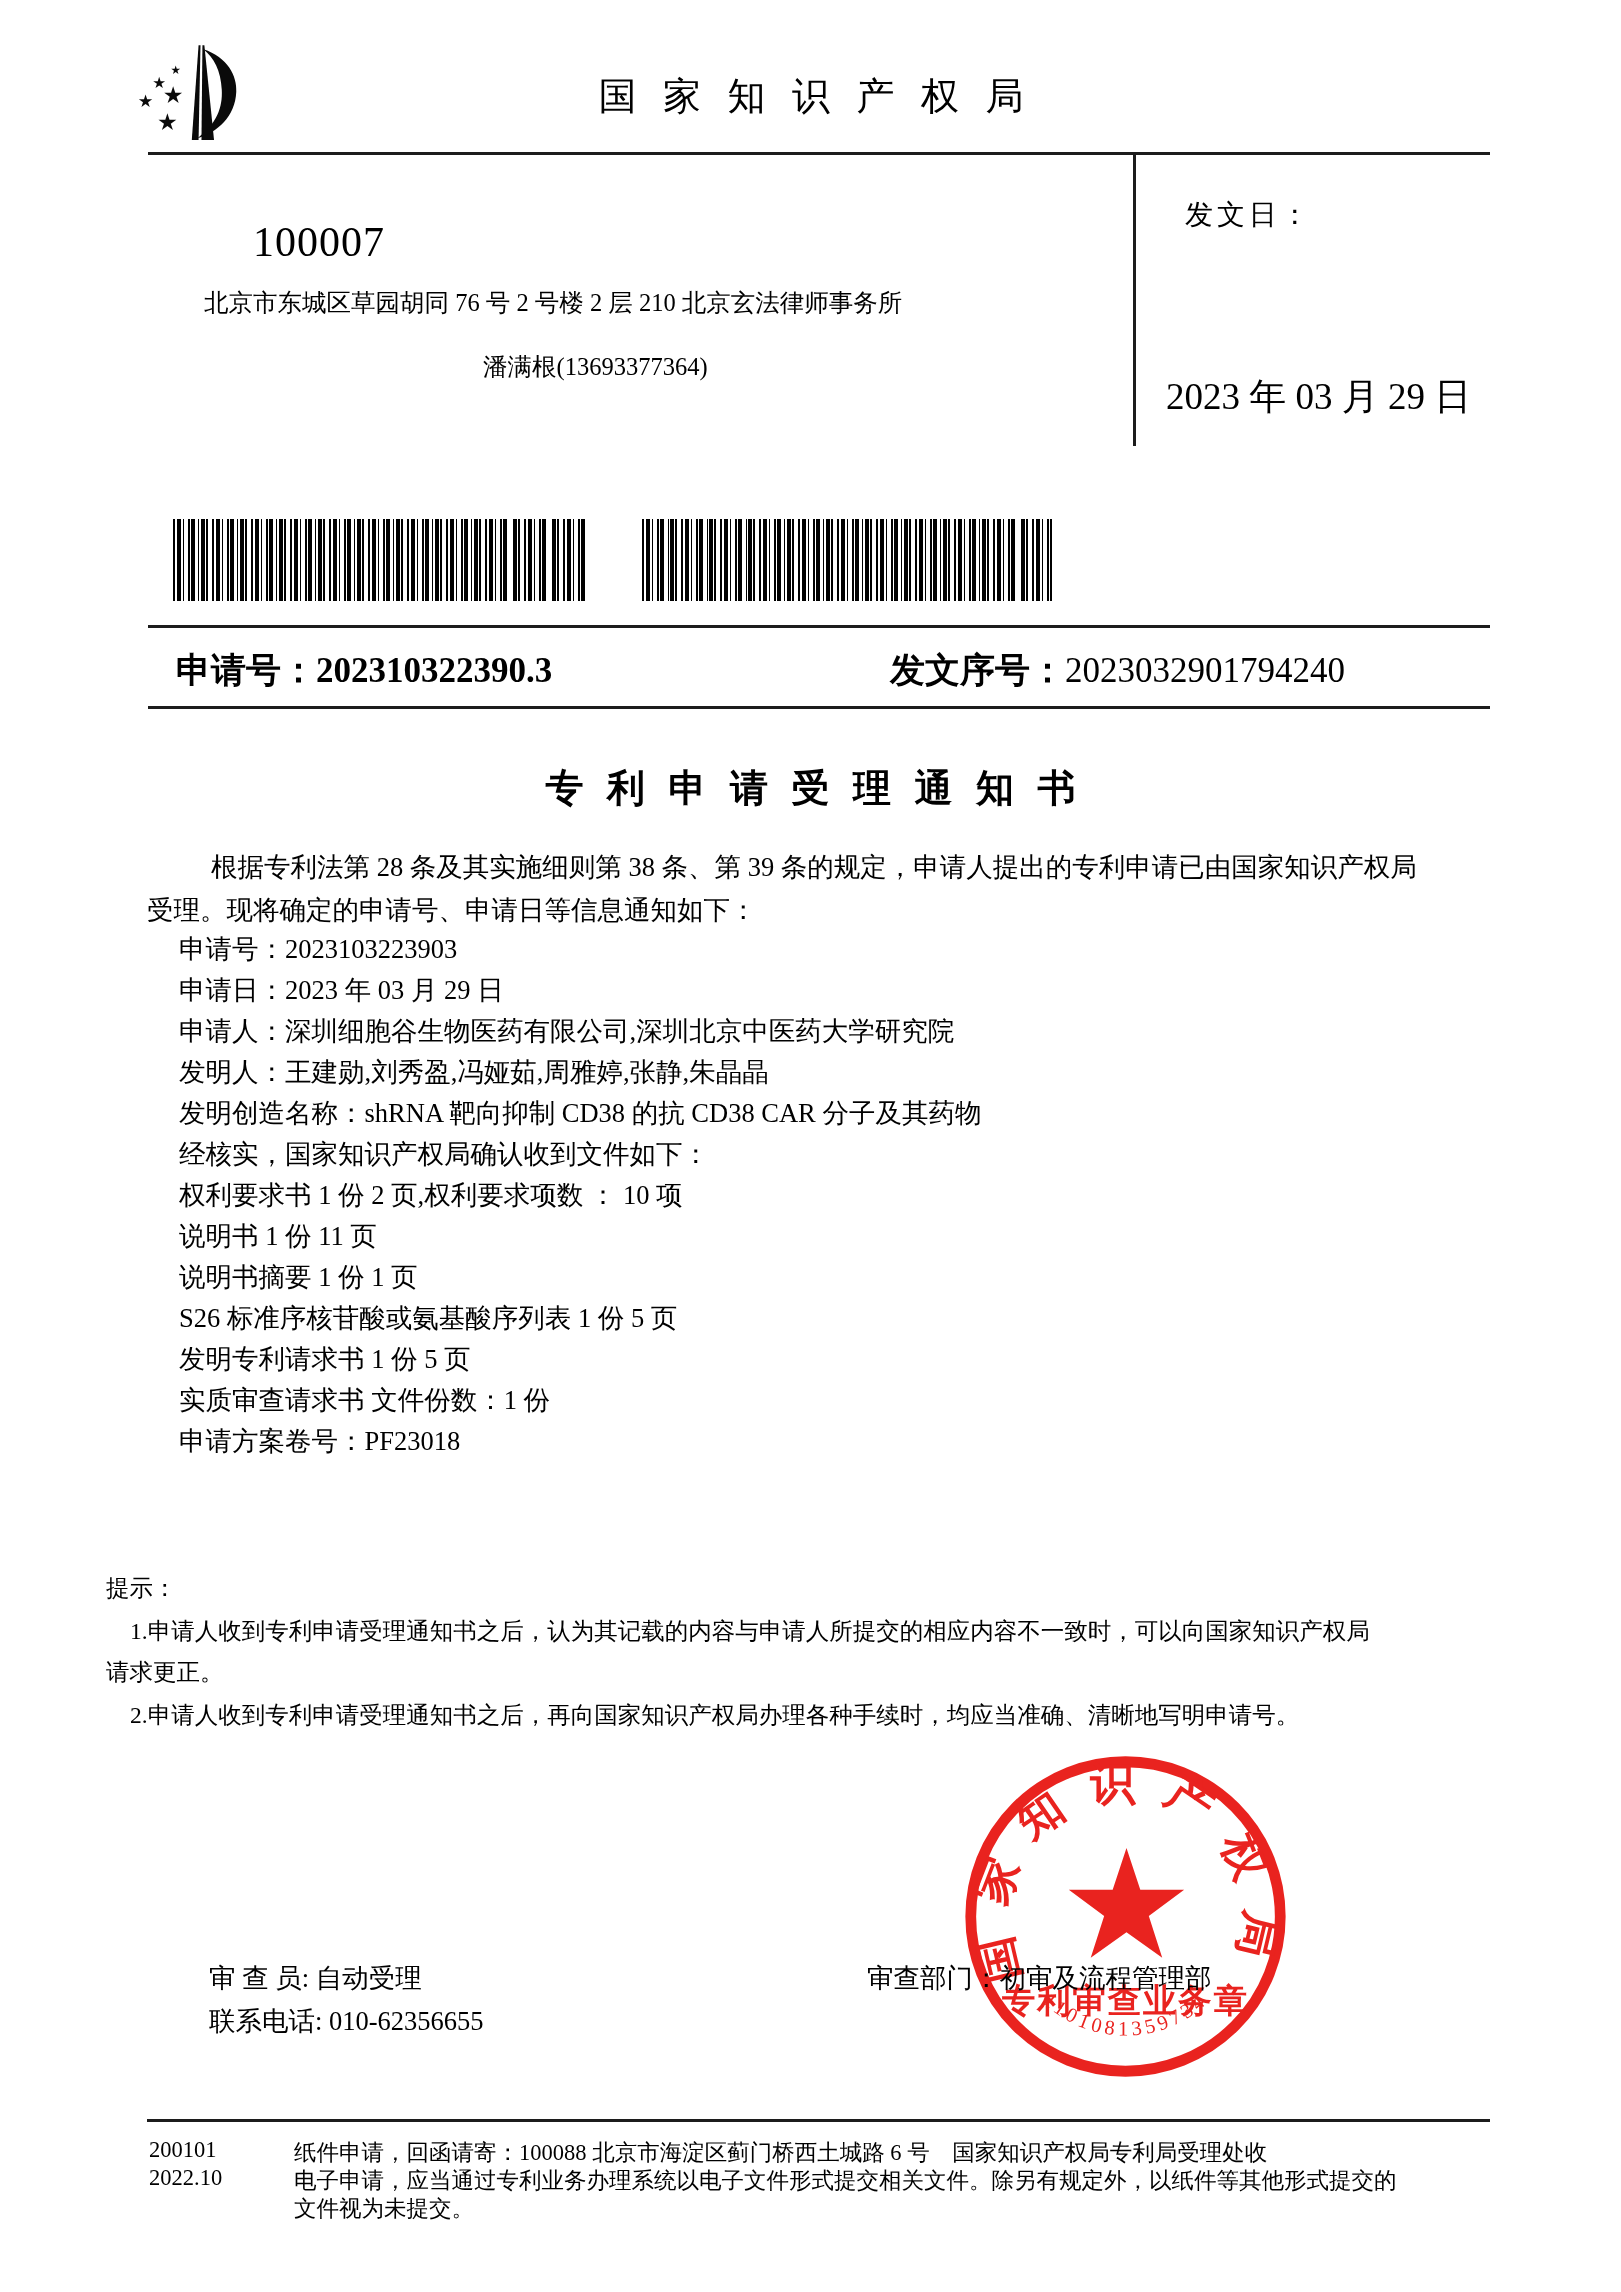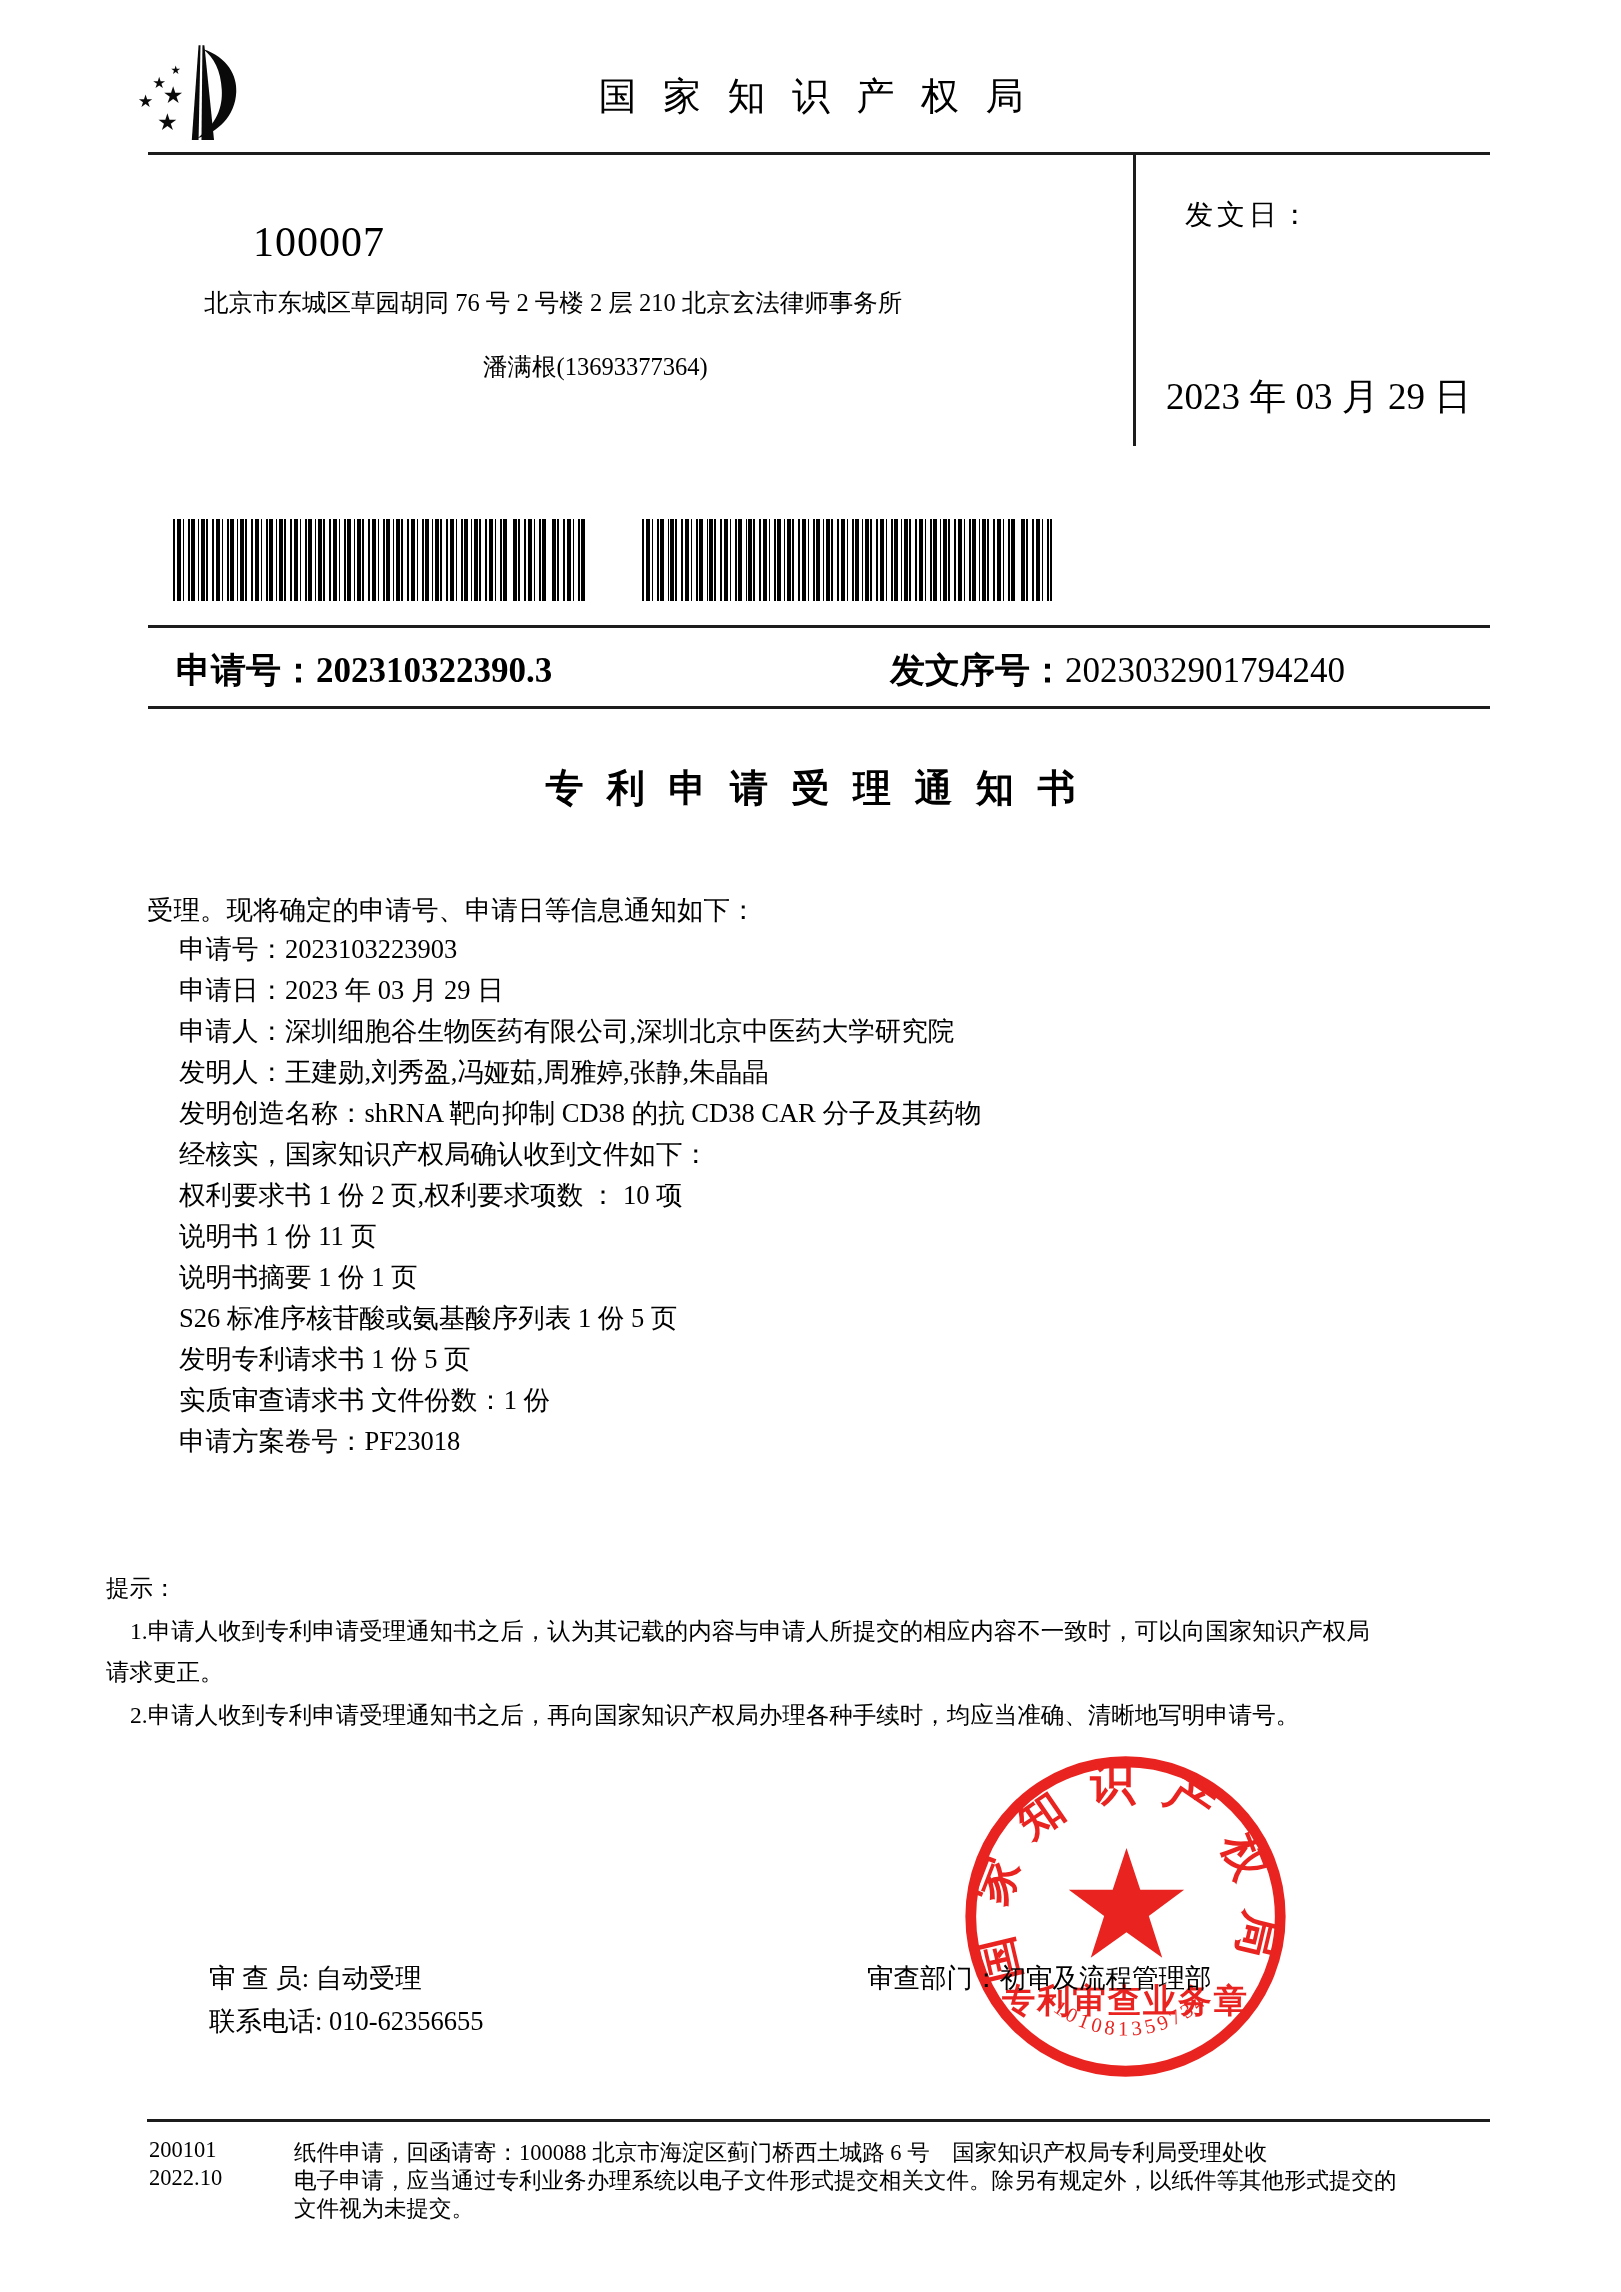--- a/index.html
+++ b/index.html
@@ -67,20 +67,21 @@
   <div class="abs refrow" style="left:176px;top:647px">
     <span class="bold">申请号：</span><span class="bold">202310322390.3</span>
   </div>
   <div class="abs refrow" style="left:890px;top:647px">
     <span class="bold">发文序号：</span><span>2023032901794240</span>
   </div>
   <div class="rule" style="left:148px;top:706px;width:1342px;height:2.9px"></div>
 
   <div class="abs notice-title">专利申请受理通知书</div>
 
+  <div class="abs body-line" style="left:211px;top:849px">根据专利法第 28 条及其实施细则第 38 条、第 39 条的规定，申请人提出的专利申请已由国家知识产权局</div>
   <div class="abs body-line" style="left:147px;top:892px">受理。现将确定的申请号、申请日等信息通知如下：</div>
 
   <div class="abs details">
     <div>申请号：2023103223903</div>
     <div>申请日：2023 年 03 月 29 日</div>
     <div>申请人：深圳细胞谷生物医药有限公司,深圳北京中医药大学研究院</div>
     <div>发明人：王建勋,刘秀盈,冯娅茹,周雅婷,张静,朱晶晶</div>
     <div>发明创造名称：shRNA 靶向抑制 CD38 的抗 CD38 CAR 分子及其药物</div>
     <div>经核实，国家知识产权局确认收到文件如下：</div>
     <div>权利要求书 1 份 2 页,权利要求项数 ： 10 项</div>

